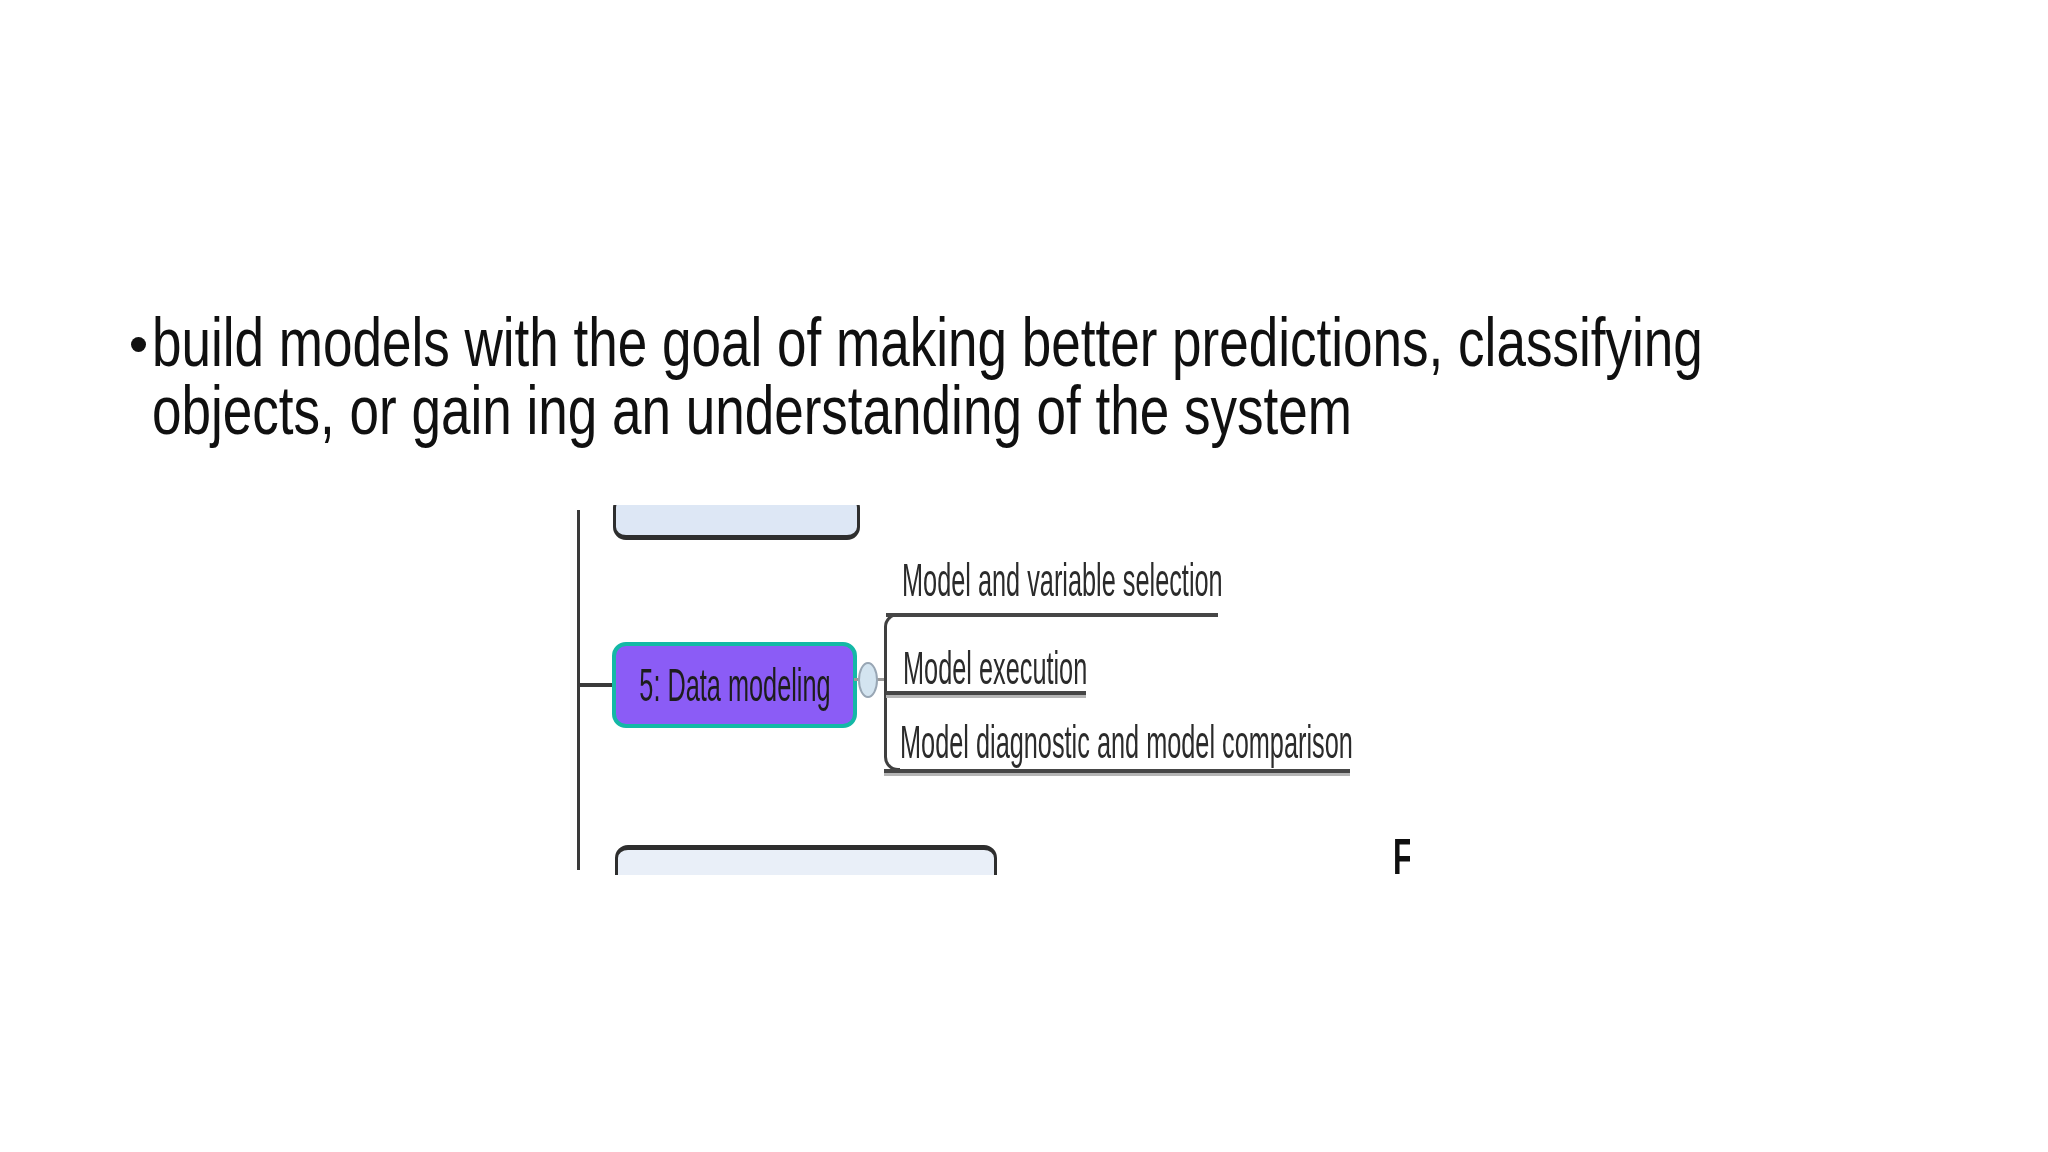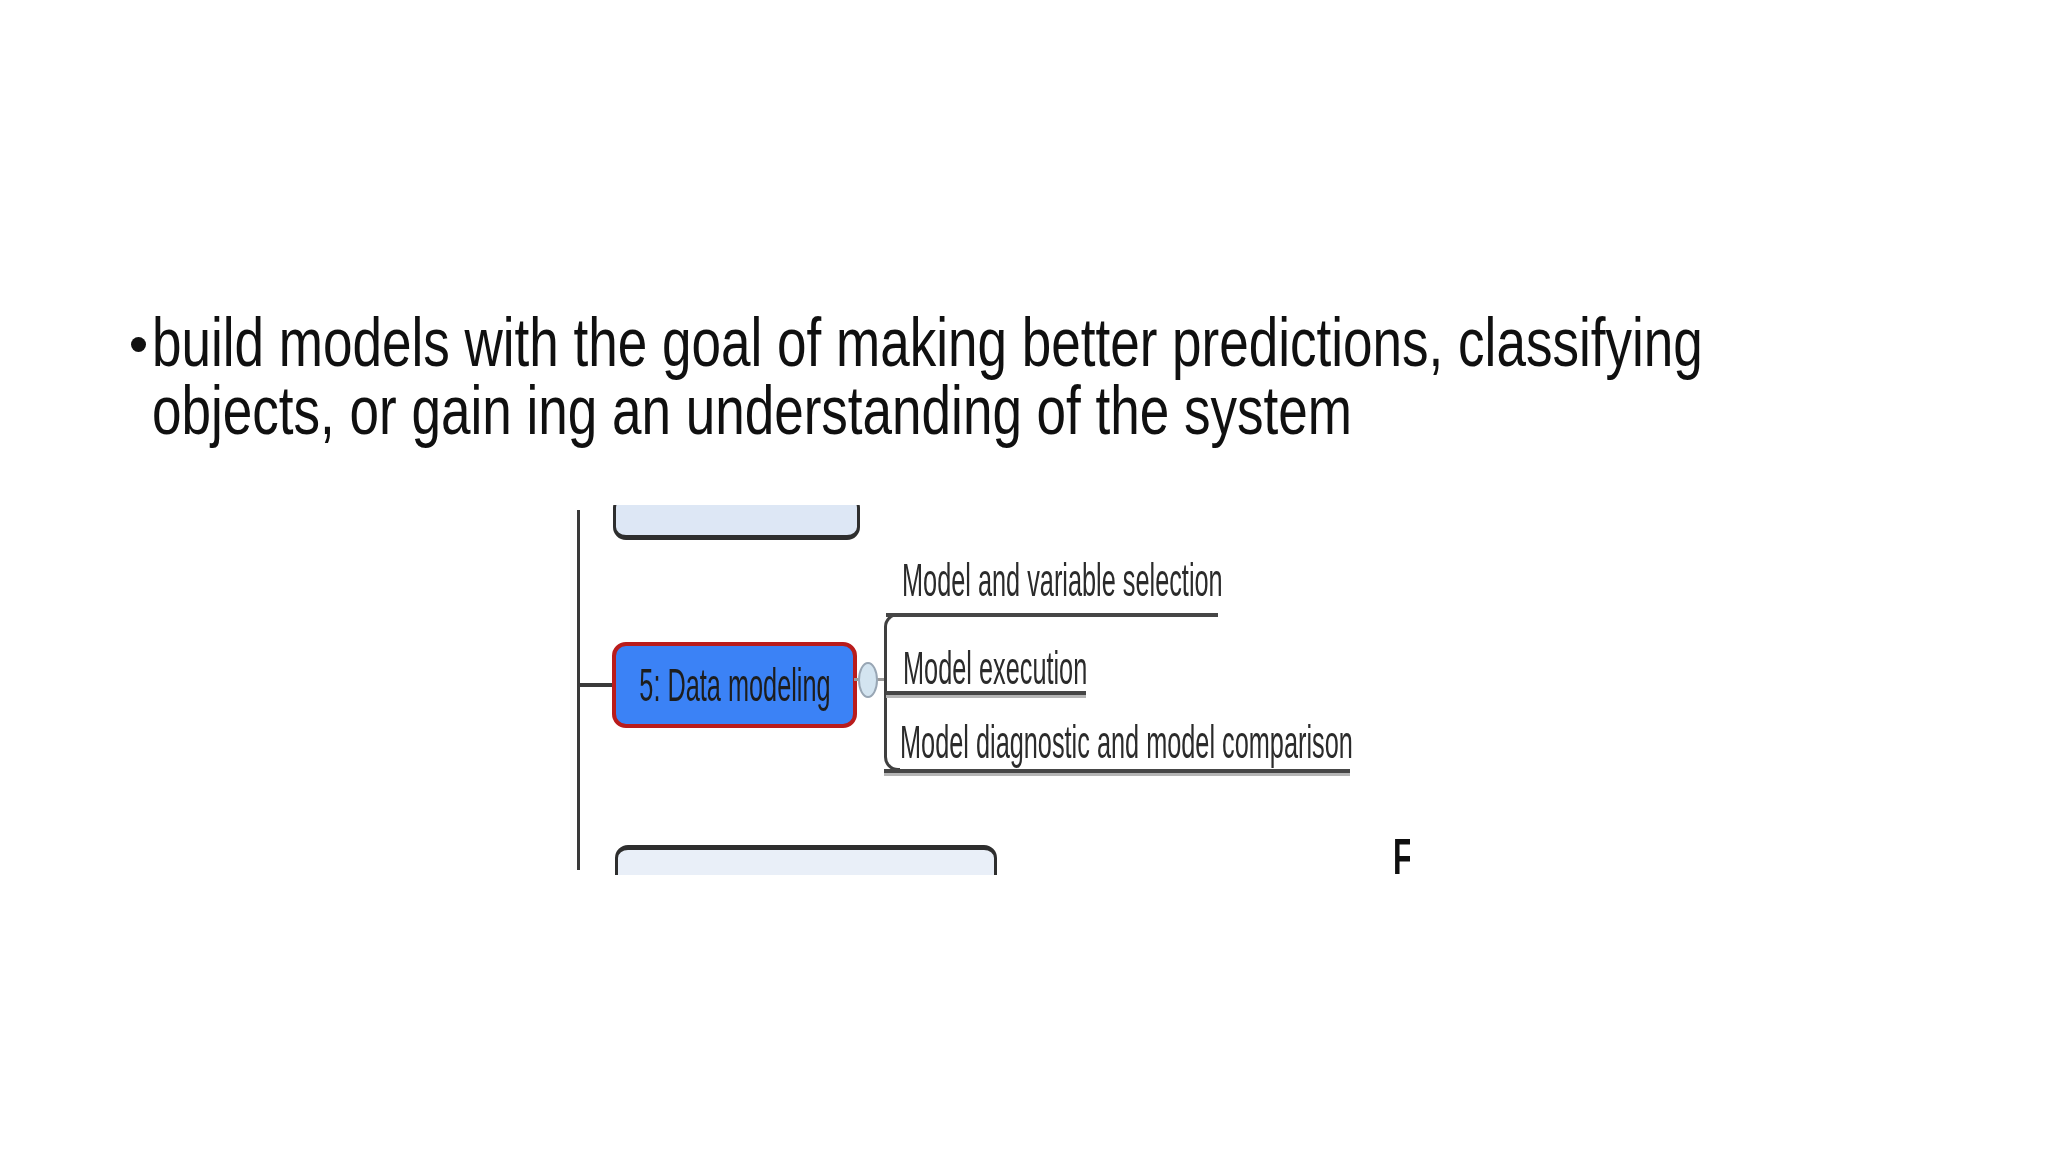--- a/index.html
+++ b/index.html
@@ -74,22 +74,22 @@
     left: 45px; top: 340px;
     width: 382px; height: 48px;
     background: #e9eff8;
     border-top-width: 5px;
   }
   .root-node {
     position: absolute;
     left: 42px; top: 137px;
     width: 245px; height: 86px;
     box-sizing: border-box;
-    background: #3b82f6;
-    border: 4px solid #b91c1c;
+    background: #8b5cf6;
+    border: 4px solid #14b8a6;
     border-radius: 14px;
   }
   .root-node-label {
     position: absolute;
     left: 50%; top: 50%;
     white-space: nowrap;
     font-size: 46px;
     line-height: 1;
     color: #1d1d1d;
     transform: translate(-50%, -50%) scaleX(0.55);

